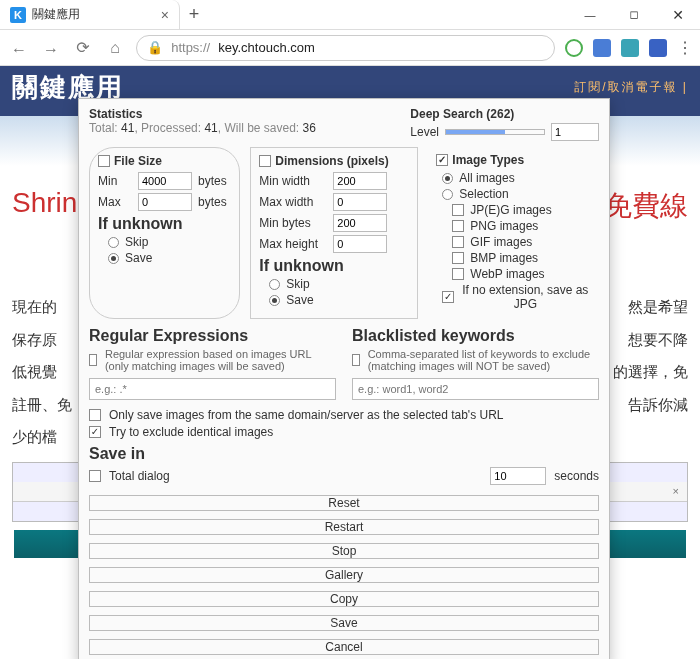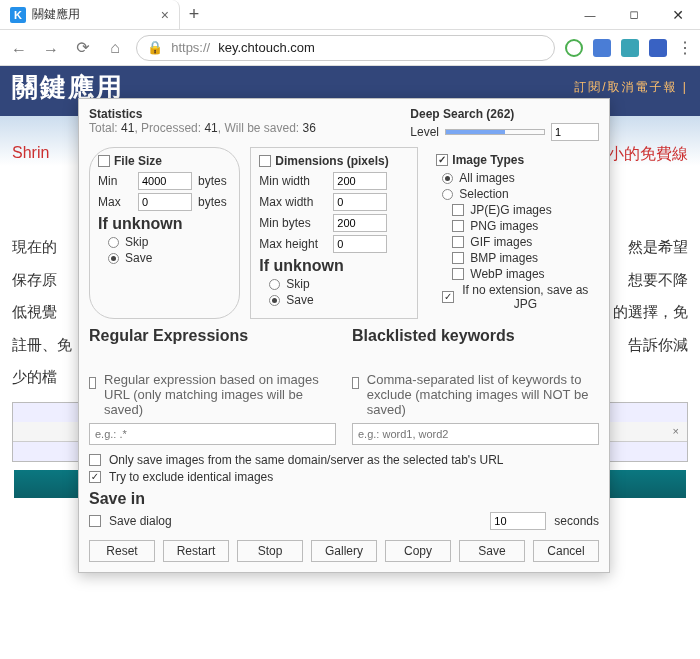--- a/index.html
+++ b/index.html
@@ -85,23 +85,24 @@
   display:flex;
   align-items:center;
   padding: 0 12px;
   font-size: 26px;
   font-weight: bold;
   letter-spacing: 2px;
 }
 .banner-right { margin-left:auto; font-size:12px; font-weight:normal; color:#ffc06b; }
 .subhead {
   padding: 6px 12px;
-  font-size: 16px;
+  font-size: 28px;
   color: #cc3030;
   font-weight: normal;
+  margin-top: 43px;
 }
 .subhead2 { color:#cc3030; }
 .body-text {
   padding: 2px 12px;
   font-size: 15px;
   color: #333;
   line-height: 1.9;
 }
 .inner-shot {
   margin: 8px 12px;
@@ -149,31 +150,31 @@
 .dim label{min-width:68px;}
 .txt{width:54px;height:18px;border:1px solid #bbb;font-size:11px;padding:0 3px;}
 .sub-title{font-weight:bold;font-size:16px;margin:4px 0 2px 0;}
 .opt{display:flex;align-items:center;gap:6px;margin:2px 0 2px 10px;font-size:12px;text-align:center;}
 .types{padding:6px 8px;}
 .types .opt{margin-left:16px;}
 
 .wide-row{display:flex;gap:16px;margin-top:8px;}
 .half{flex:1;}
 .half .sub-title{margin-top:0;}
-.small{font-size:13px;color:#666;margin-top:24px;}
+.small{font-size:11px;color:#666;}
 .wide-input{width:100%;height:22px;border:1px solid #bbb;font-size:11px;padding:0 5px;color:#888;margin-top:3px;}
 
 .check-rows{margin-top:8px;}
 .check-row{display:flex;align-items:center;gap:8px;font-size:12px;margin:3px 0;}
 
 .save-section{margin-top:6px;}
 .save-row{display:flex;align-items:center;gap:8px;font-size:12px;margin-top:4px;}
 .seconds-input{width:56px;height:18px;border:1px solid #bbb;font-size:11px;padding:8px 3px;margin-left:auto;}
 
-.btn-row{display:flex;gap:8px;margin-top:10px;}
+.btn-row{display:flex;gap:8px;margin-top:10px;flex-direction:column;}
 .btn{flex:1;height:22px;border:1px solid #bbb;background:#fafafa;font-size:12px;display:flex;align-items:center;justify-content:center;cursor:pointer;}
 
 .col-filesize{width:155px;border-radius:25px;}
 .col-dims{flex:1;min-width:168px;}
 .col-types{width:175px;}
 </style>
 </head>
 <body>
 
 <div class="titlebar">
@@ -396,21 +397,21 @@
       <div class="check-row">
           <span class="chk checked"></span>
           <span>Try to exclude identical images</span>
         </div>
     </div>
 
     <div class="save-section">
       <div class="sub-title">Save in</div>
       <div class="save-row">
         <span class="chk"></span>
-        <span>Save dialog</span>
+        <span>Total dialog</span>
         <input class="seconds-input" value="10" style="">
         <span>seconds</span>
       </div>
     </div>
 
     <div class="btn-row">
       <div class="btn">Reset</div>
       <div class="btn">Restart</div>
       <div class="btn">Stop</div>
       <div class="btn">Gallery</div>

